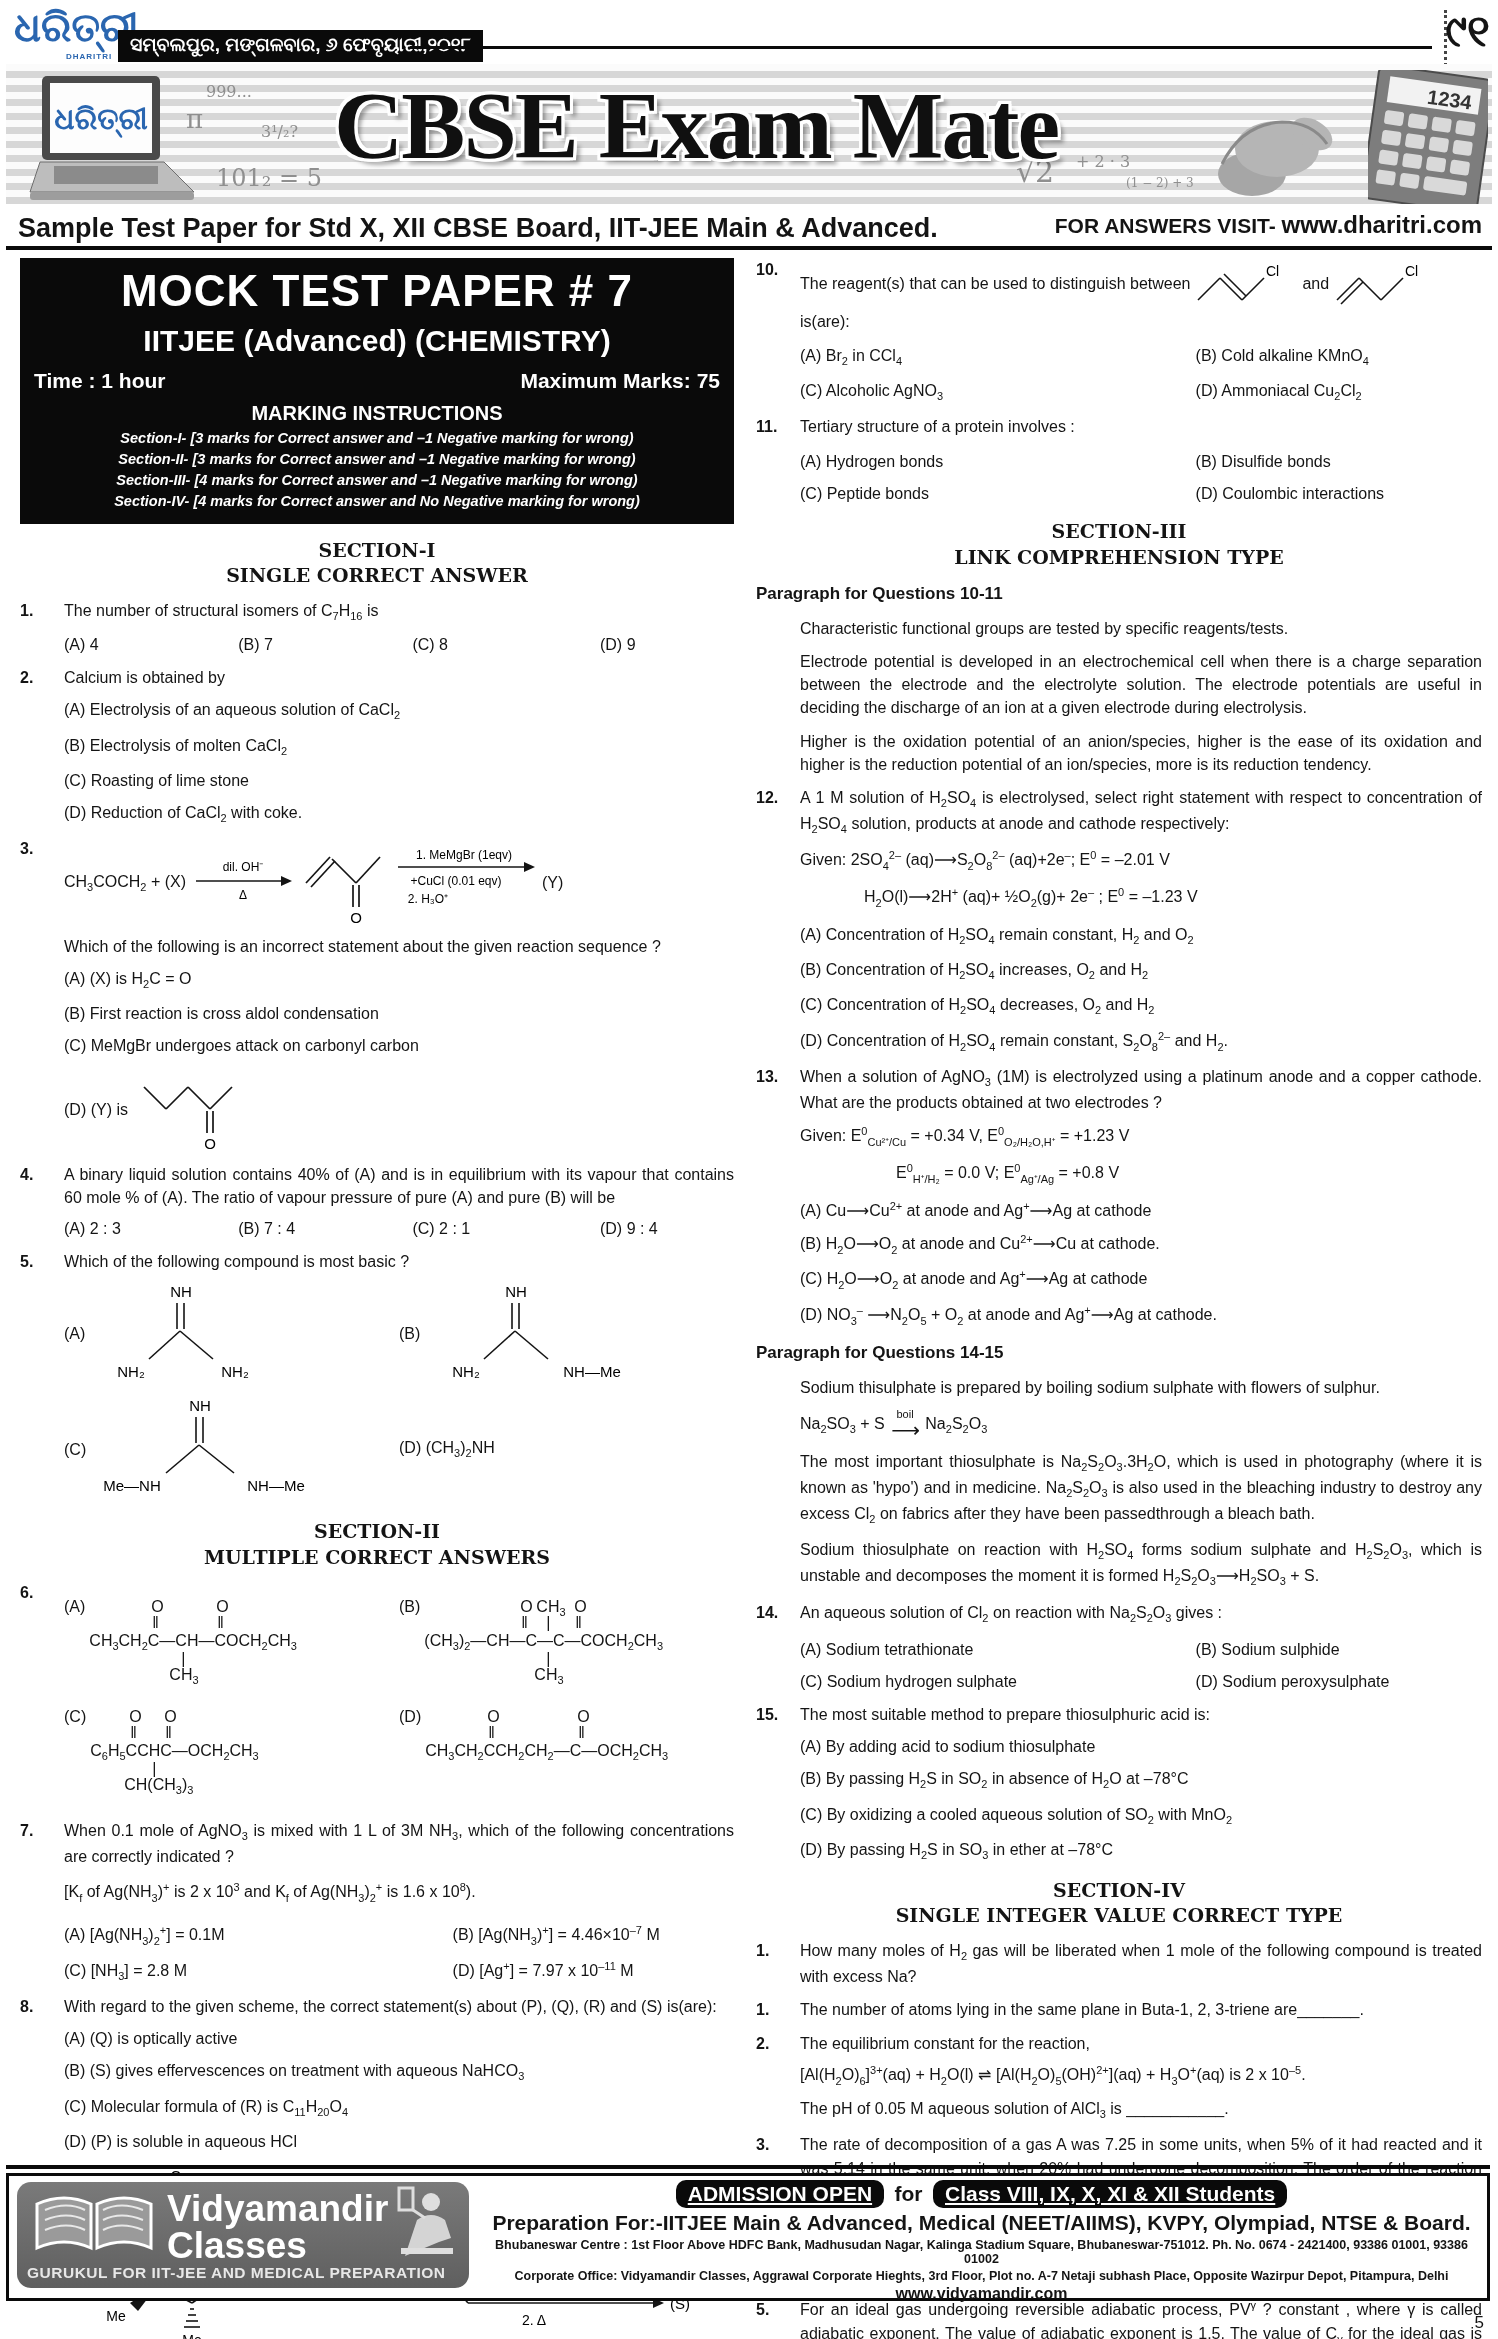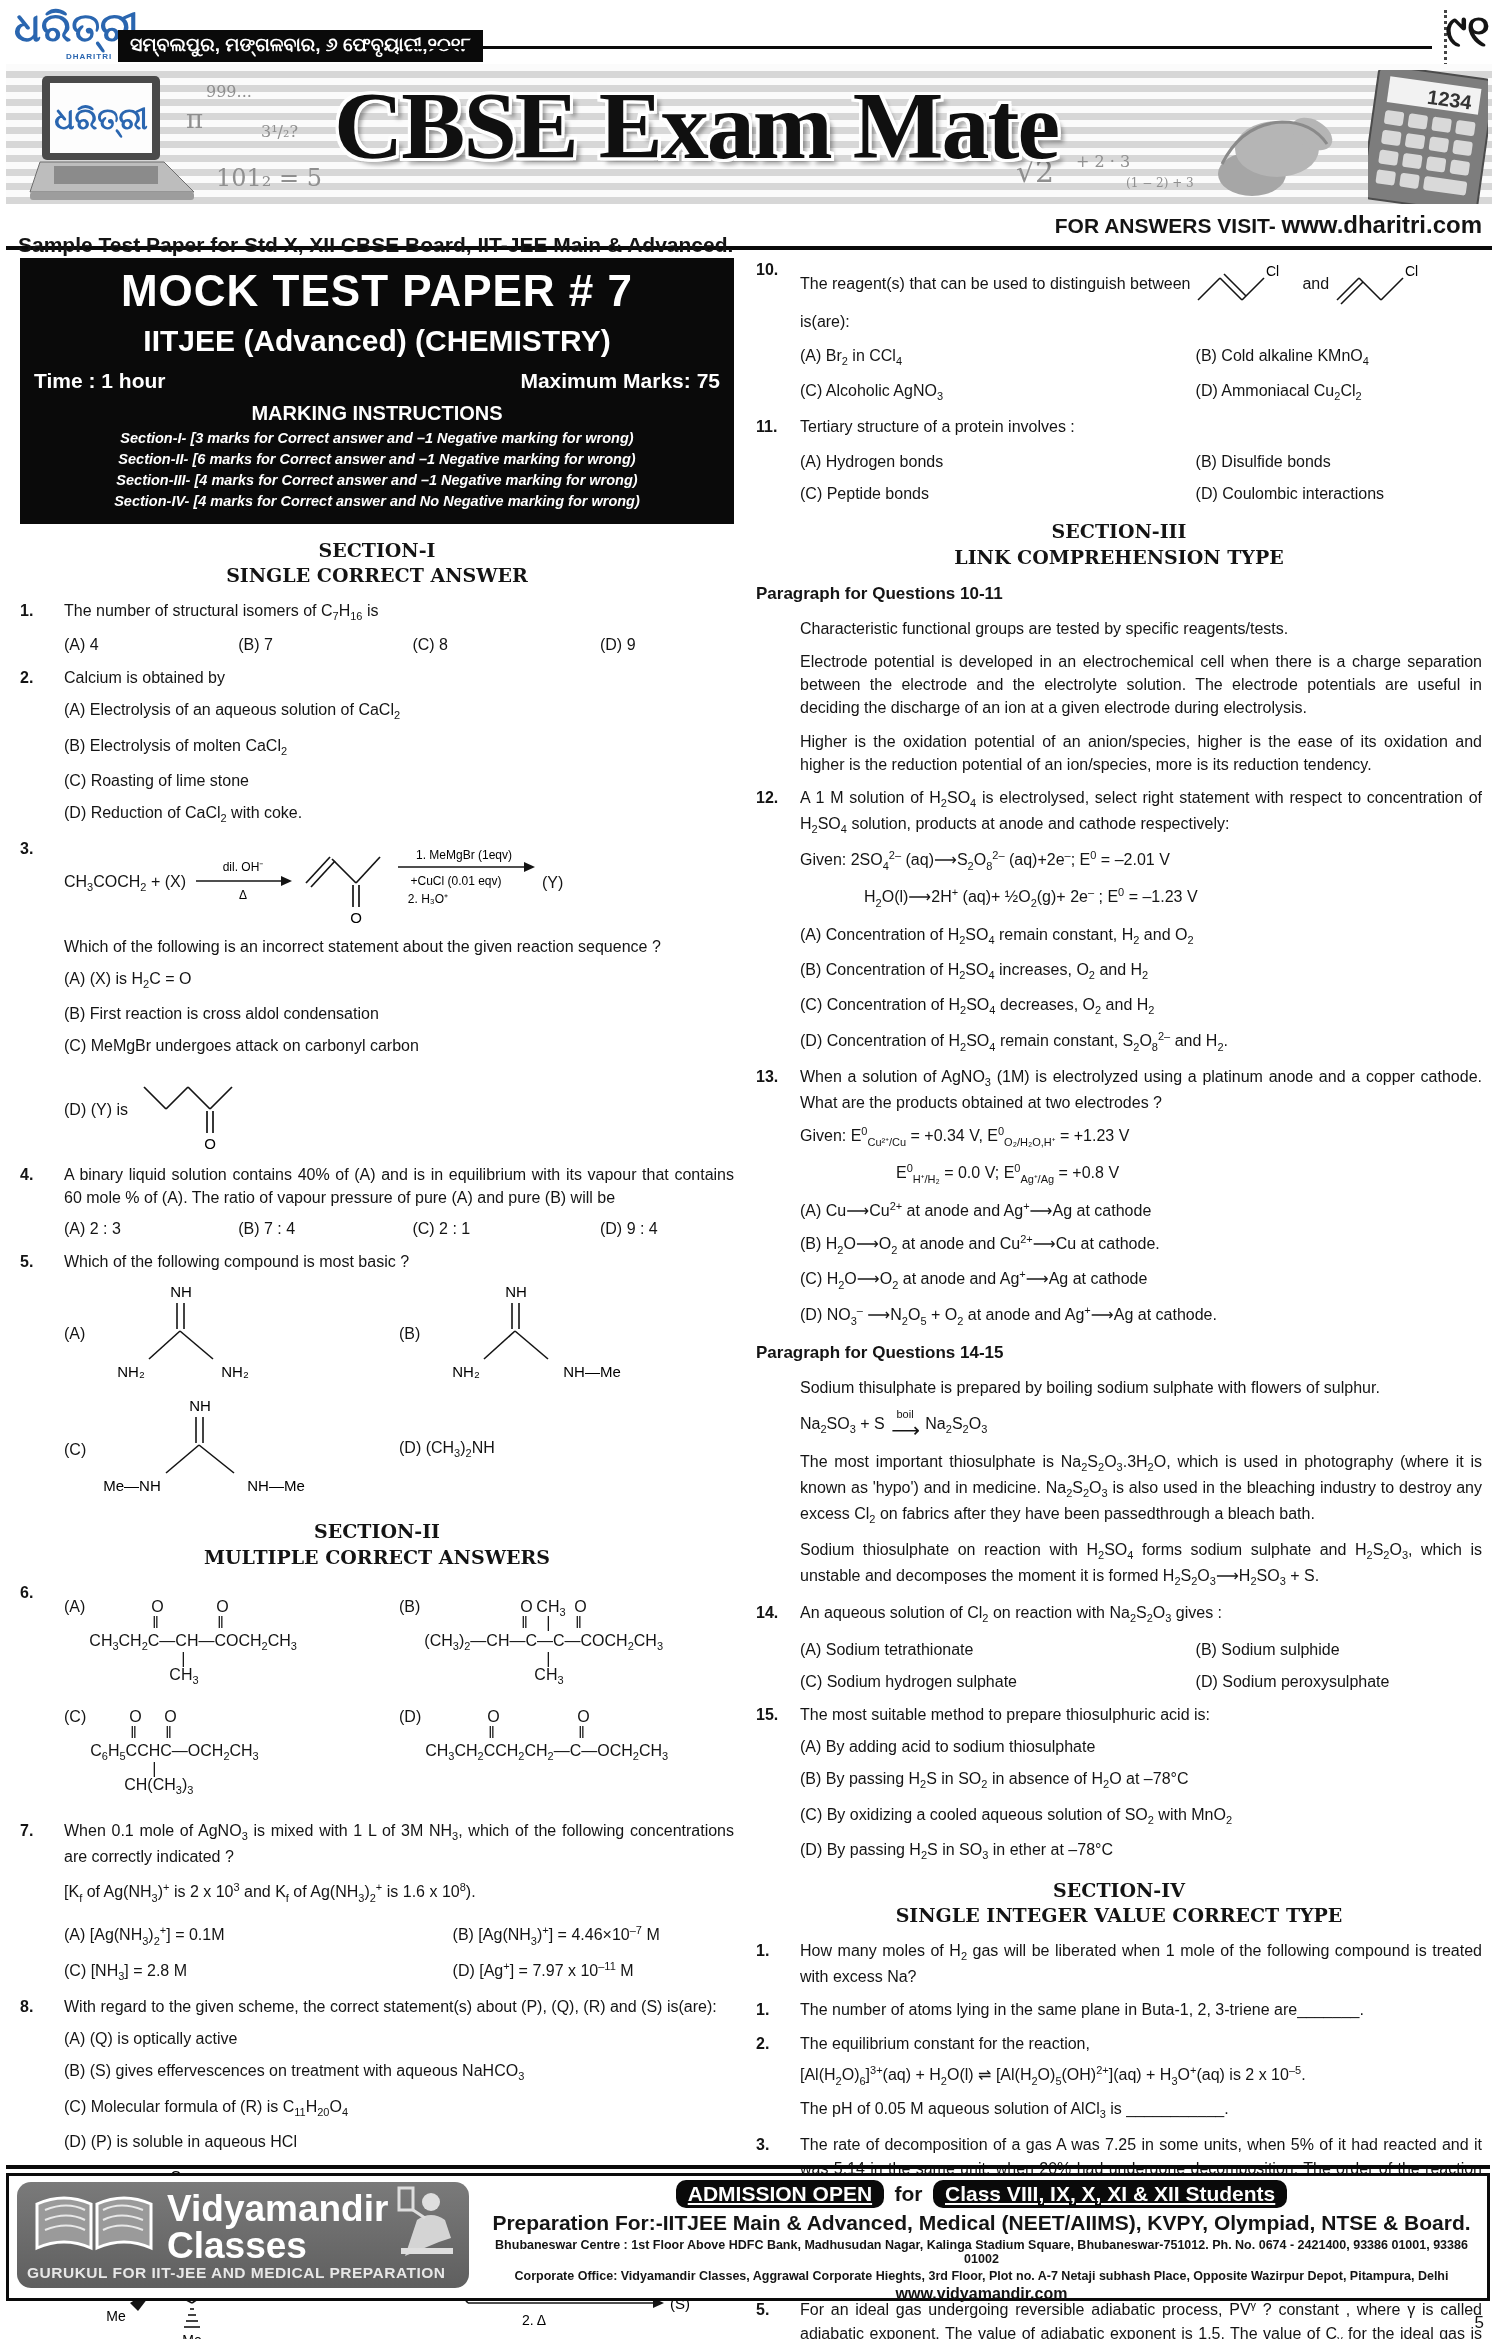--- a/index.html
+++ b/index.html
@@ -21,21 +21,21 @@
   .bn-title{position:absolute;left:140px;top:6px;width:1100px;text-align:center;
     font-family:"Liberation Serif",serif;font-weight:bold;font-size:96px;letter-spacing:-2px;color:#101010;
     text-shadow:-3px -3px 0 #fff,3px -3px 0 #fff,-3px 3px 0 #fff,3px 3px 0 #fff,0 -3px 0 #fff,0 3px 0 #fff,-3px 0 0 #fff,3px 0 0 #fff,6px 6px 4px rgba(0,0,0,.35);}
   .bn-doodle{position:absolute;color:#8f8f8f;font-family:"DejaVu Serif",serif;}
   .laptop{position:absolute;left:18px;top:10px;}
   .calc{position:absolute;right:4px;top:6px;}
   .mouse-hand{position:absolute;right:150px;top:40px;}
 
   
   .subbar{position:absolute;top:206px;left:6px;width:1486px;height:40px;background:#fff;border-bottom:4px solid #0a0a0a;}
-  .sb-left{position:absolute;left:12px;top:7px;font-size:21px;font-weight:bold;margin-top:20px;}
+  .sb-left{position:absolute;left:12px;top:7px;font-size:27px;font-weight:bold;}
   .sb-right{position:absolute;right:10px;top:5px;font-size:21px;font-weight:bold;}
   .sb-right b{font-size:24px;}
 
   
   .col{position:absolute;top:258px;font-size:16px;line-height:1.45;}
   .colL{left:20px;width:714px;height:1900px;}
   .colR{left:756px;width:726px;height:1902px;}
   .q{display:flex;margin-top:10px;}
   .qno{width:44px;flex:0 0 44px;font-weight:bold;}
   .qb{flex:1;}
@@ -155,21 +155,21 @@
 
     <div class="blackbox">
       <div class="bb-title">MOCK TEST PAPER  # 7</div>
       <div class="bb-sub">IITJEE (Advanced) (CHEMISTRY)</div>
       <div class="bb-row">
         <span>Time : 1 hour</span>
         <span>Maximum Marks: 75</span>
       </div>
       <div class="bb-mi">MARKING INSTRUCTIONS</div>
       <div class="bb-line">Section-I- [3 marks for Correct answer and –1 Negative marking for wrong)</div>
-      <div class="bb-line">Section-II- [6 marks for Correct answer and –1 Negative marking for wrong)</div>
+      <div class="bb-line">Section-II- [3 marks for Correct answer and –1 Negative marking for wrong)</div>
       <div class="bb-line">Section-III- [4 marks for Correct answer and –1 Negative marking for wrong)</div>
       <div class="bb-line">Section-IV- [4 marks for Correct answer and  No Negative marking for wrong)</div>
     </div>
 
     <div class="sechead">
       <div>SECTION-I</div>
         <div>SINGLE CORRECT ANSWER</div>
     </div>
 
     <div class="q">

